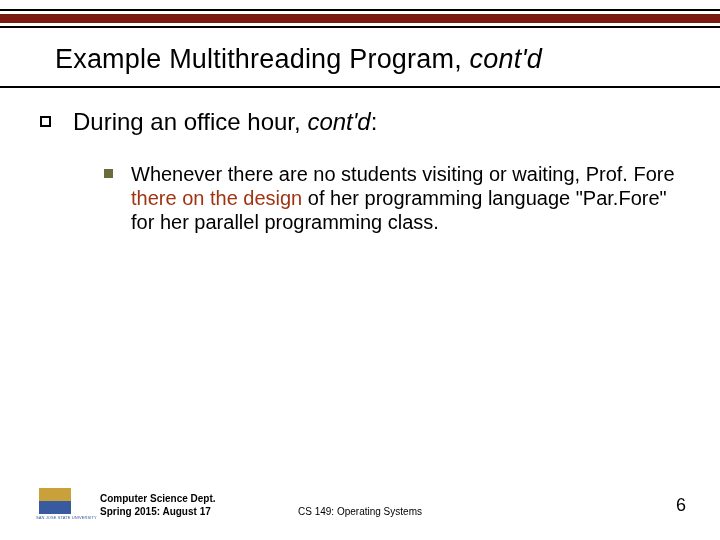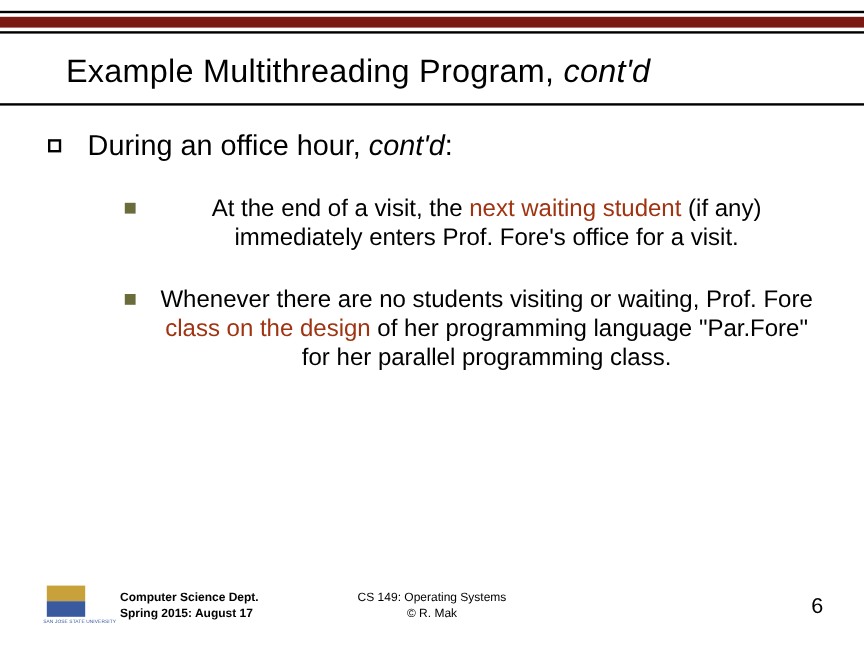--- a/index.html
+++ b/index.html
@@ -10,21 +10,21 @@
   .rule-band { position: absolute; top: 9px; left: 0; width: 720px; }
   .thin-line { height: 2px; background: #000; margin-bottom: 3px; }
   .thick-line { height: 9px; background: #7a1a12; margin-bottom: 3px; }
   .thin-line2 { height: 2px; background: #000; }
 
   .title-area { position: absolute; top: 44px; left: 55px; width: 610px; }
   .title-text { font-size: 27px; letter-spacing: 0.2px; }
   .title-italic { font-style: italic; }
   .title-underline { height: 2px; background: #000; position: absolute; left: 0; top: 86px; width: 720px; }
 
-  .body { position: absolute; top: 108px; left: 40px; width: 640px; text-align: center; }
+  .body { position: absolute; top: 108px; left: 40px; width: 640px; }
 
   .lvl1 { display: flex; align-items: flex-start; margin-bottom: 26px; }
   .lvl1-bullet { width: 11px; height: 11px; border: 2px solid #000; margin-top: 8px; margin-right: 22px; flex: 0 0 auto; }
   .lvl1-text { font-size: 24px; }
   .italic { font-style: italic; }
 
   .lvl2-group { margin-left: 64px; }
   .lvl2 { display: flex; align-items: flex-start; margin-bottom: 28px; }
   .lvl2-bullet { width: 9px; height: 9px; background: #6b6c3c; margin-top: 7px; margin-right: 18px; flex: 0 0 auto; }
   .lvl2-text { font-size: 20px; line-height: 1.2; }
@@ -58,46 +58,39 @@
 
   <div class="body">
     <div class="lvl1">
       <div class="lvl1-bullet"></div>
       <div class="lvl1-text">
         <span>During an office hour</span><span>, </span><span class="italic">cont'd</span><span>:</span>
       </div>
     </div>
 
     <div class="lvl2-group">
-      <div class="lvl2">
-        <div class="lvl2-bullet"></div>
-        <div class="lvl2-text">
-          <span>At the end of a visit, the </span><span class="hl">next waiting student</span><span> (if any) immediately enters Prof. Fore's office for a visit.</span>
-        </div>
-      </div>
 
       <div class="lvl2">
         <div class="lvl2-bullet"></div>
         <div class="lvl2-text">
-          <span>Whenever there are no students visiting or waiting, Prof. Fore </span><span class="hl">class on the design</span><span> of her programming language "Par.Fore" for her parallel programming class.</span>
+          <span>Whenever there are no students visiting or waiting, Prof. Fore </span><span class="hl">there on the design</span><span> of her programming language "Par.Fore" for her parallel programming class.</span>
         </div>
       </div>
     </div>
   </div>
 
   <div class="footer">
     <div class="logo">
       <div class="logo-top"></div>
       <div class="logo-bot"></div>
       <div class="logo-text">SAN JOSE STATE UNIVERSITY</div>
     </div>
     <div class="footer-left">
       <div>Computer Science Dept.</div>
       <div>Spring 2015: August 17</div>
     </div>
     <div class="footer-center">
       <div>CS 149: Operating Systems</div>
-      <div>© R. Mak</div>
     </div>
     <div class="pagenum">6</div>
   </div>
 
 </div>
 
 </body></html>

